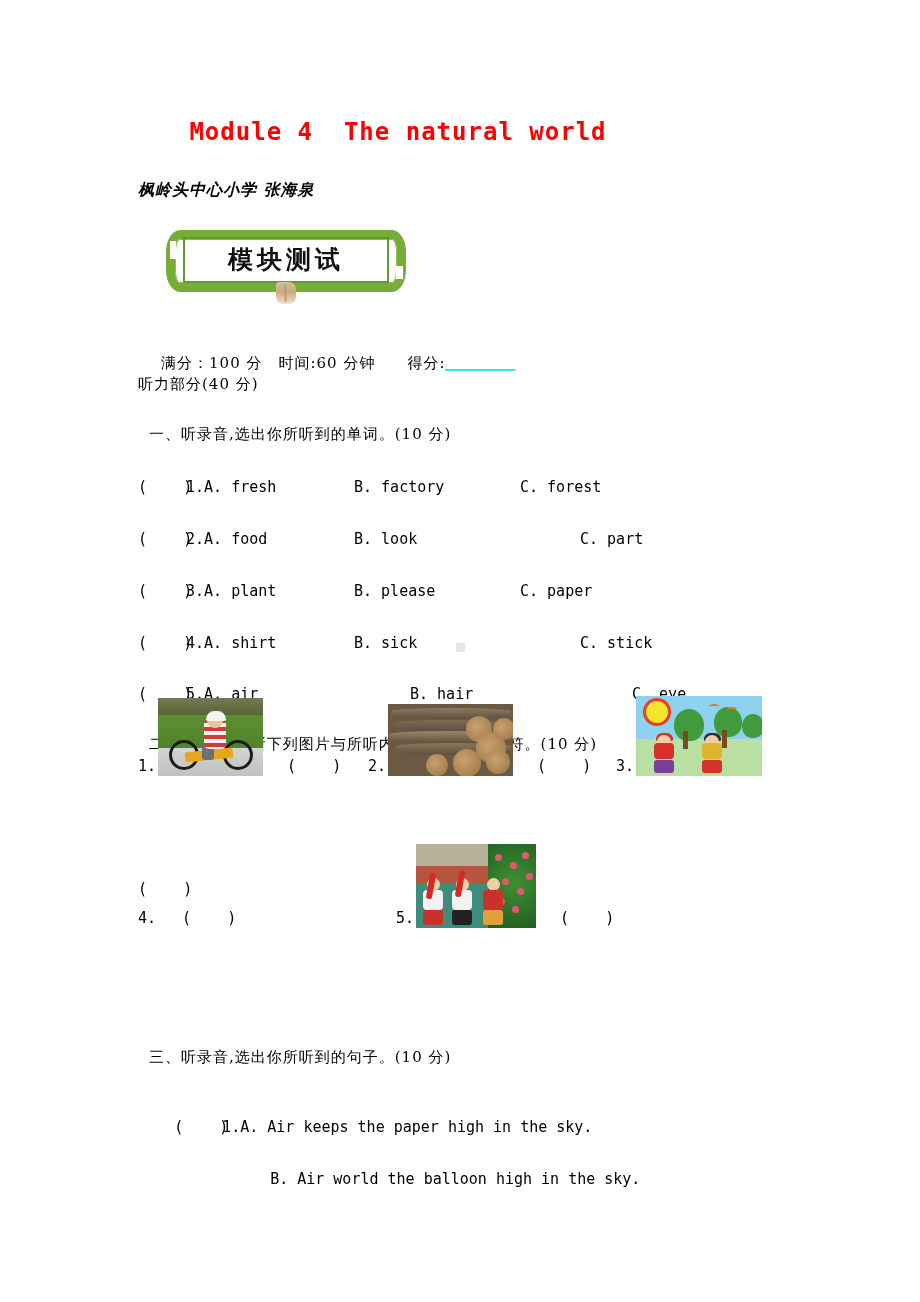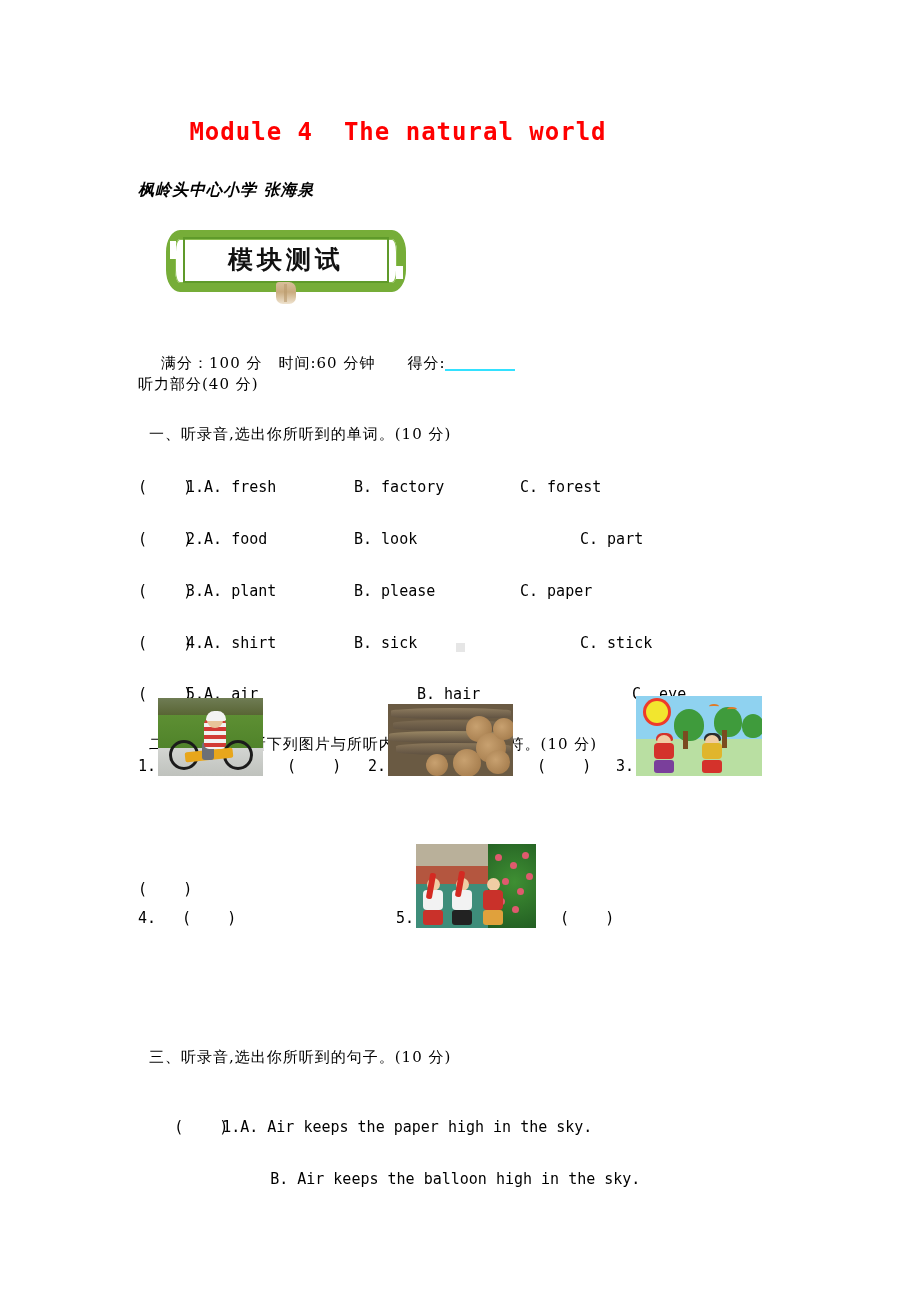--- a/index.html
+++ b/index.html
@@ -279,21 +279,21 @@
   </div>
 
   <div class="line cn part-head">听力部分(40 分)</div>
 
   <div class="line cn sec-head sec1">一、听录音,选出你所听到的单词。(10 分)</div>
   <div id="s1-questions">
       <div class="q-row" style="top: 478px; position: absolute;"><span class="q-brackets">(    )</span><span class="q-num">1.</span><span class="opt">A. fresh</span><span class="opt" style="position: absolute; left: 216px;">B. factory</span><span class="opt" style="position: absolute; left: 382px;">C. forest</span></div>
       <div class="q-row" style="top: 530px; position: absolute;"><span class="q-brackets">(    )</span><span class="q-num">2.</span><span class="opt">A. food</span><span class="opt" style="position: absolute; left: 216px;">B. look</span><span class="opt" style="position: absolute; left: 442px;">C. part</span></div>
       <div class="q-row" style="top: 582px; position: absolute;"><span class="q-brackets">(    )</span><span class="q-num">3.</span><span class="opt">A. plant</span><span class="opt" style="position: absolute; left: 216px;">B. please</span><span class="opt" style="position: absolute; left: 382px;">C. paper</span></div>
       <div class="q-row" style="top: 634px; position: absolute;"><span class="q-brackets">(    )</span><span class="q-num">4.</span><span class="opt">A. shirt</span><span class="opt" style="position: absolute; left: 216px;">B. sick</span><span class="opt" style="position: absolute; left: 442px;">C. stick</span></div>
-      <div class="q-row" style="top: 685px; position: absolute;"><span class="q-brackets">(    )</span><span class="q-num">5.</span><span class="opt">A. air</span><span class="opt" style="position: absolute; left: 279px;">B. hair</span><span class="opt" style="position: absolute; left: 494px;">C. eye</span></div>
+      <div class="q-row" style="top: 685px; position: absolute;"><span class="q-brackets">(    )</span><span class="q-num">5.</span><span class="opt">A. air</span><span class="opt" style="position: absolute; left: 272px;">B. hair</span><span class="opt" style="position: absolute; left: 494px;">C. eye</span></div>
     </div>
 
   <div class="artifact"></div>
 
   <div class="line cn sec-head sec2">二、听录音,判断下列图片与所听内容是(T)否(F)相符。(10 分)</div>
   <div class="pic-row pic-row-1" id="pic-row-1">
       <div class="pic-item" style="left: 0px;">
         <span class="pic-label">1.</span>
         <div class="pic-frame" title="child riding a yellow bicycle on a path" style="width: 105px; height: 78px;">
           <div class="art">
@@ -403,16 +403,16 @@
         </div>
         <span class="pic-paren">(    )</span>
       </div>
     </div>
 
   <div class="line cn sec-head sec3">三、听录音,选出你所听到的句子。(10 分)</div>
   <div class="s3-row" style="top:1100px">
     <span class="q-brackets">(    )</span><span>1.</span><span>A. Air keeps the paper high in the sky.</span>
   </div>
   <div class="s3-row" style="top:1152px; left:234px">
-    <span>B. Air keeps the balloon high in the sky.</span>
+    <span>B. Air world the balloon high in the sky.</span>
   </div>
 
 </div>
 
 </body></html>

